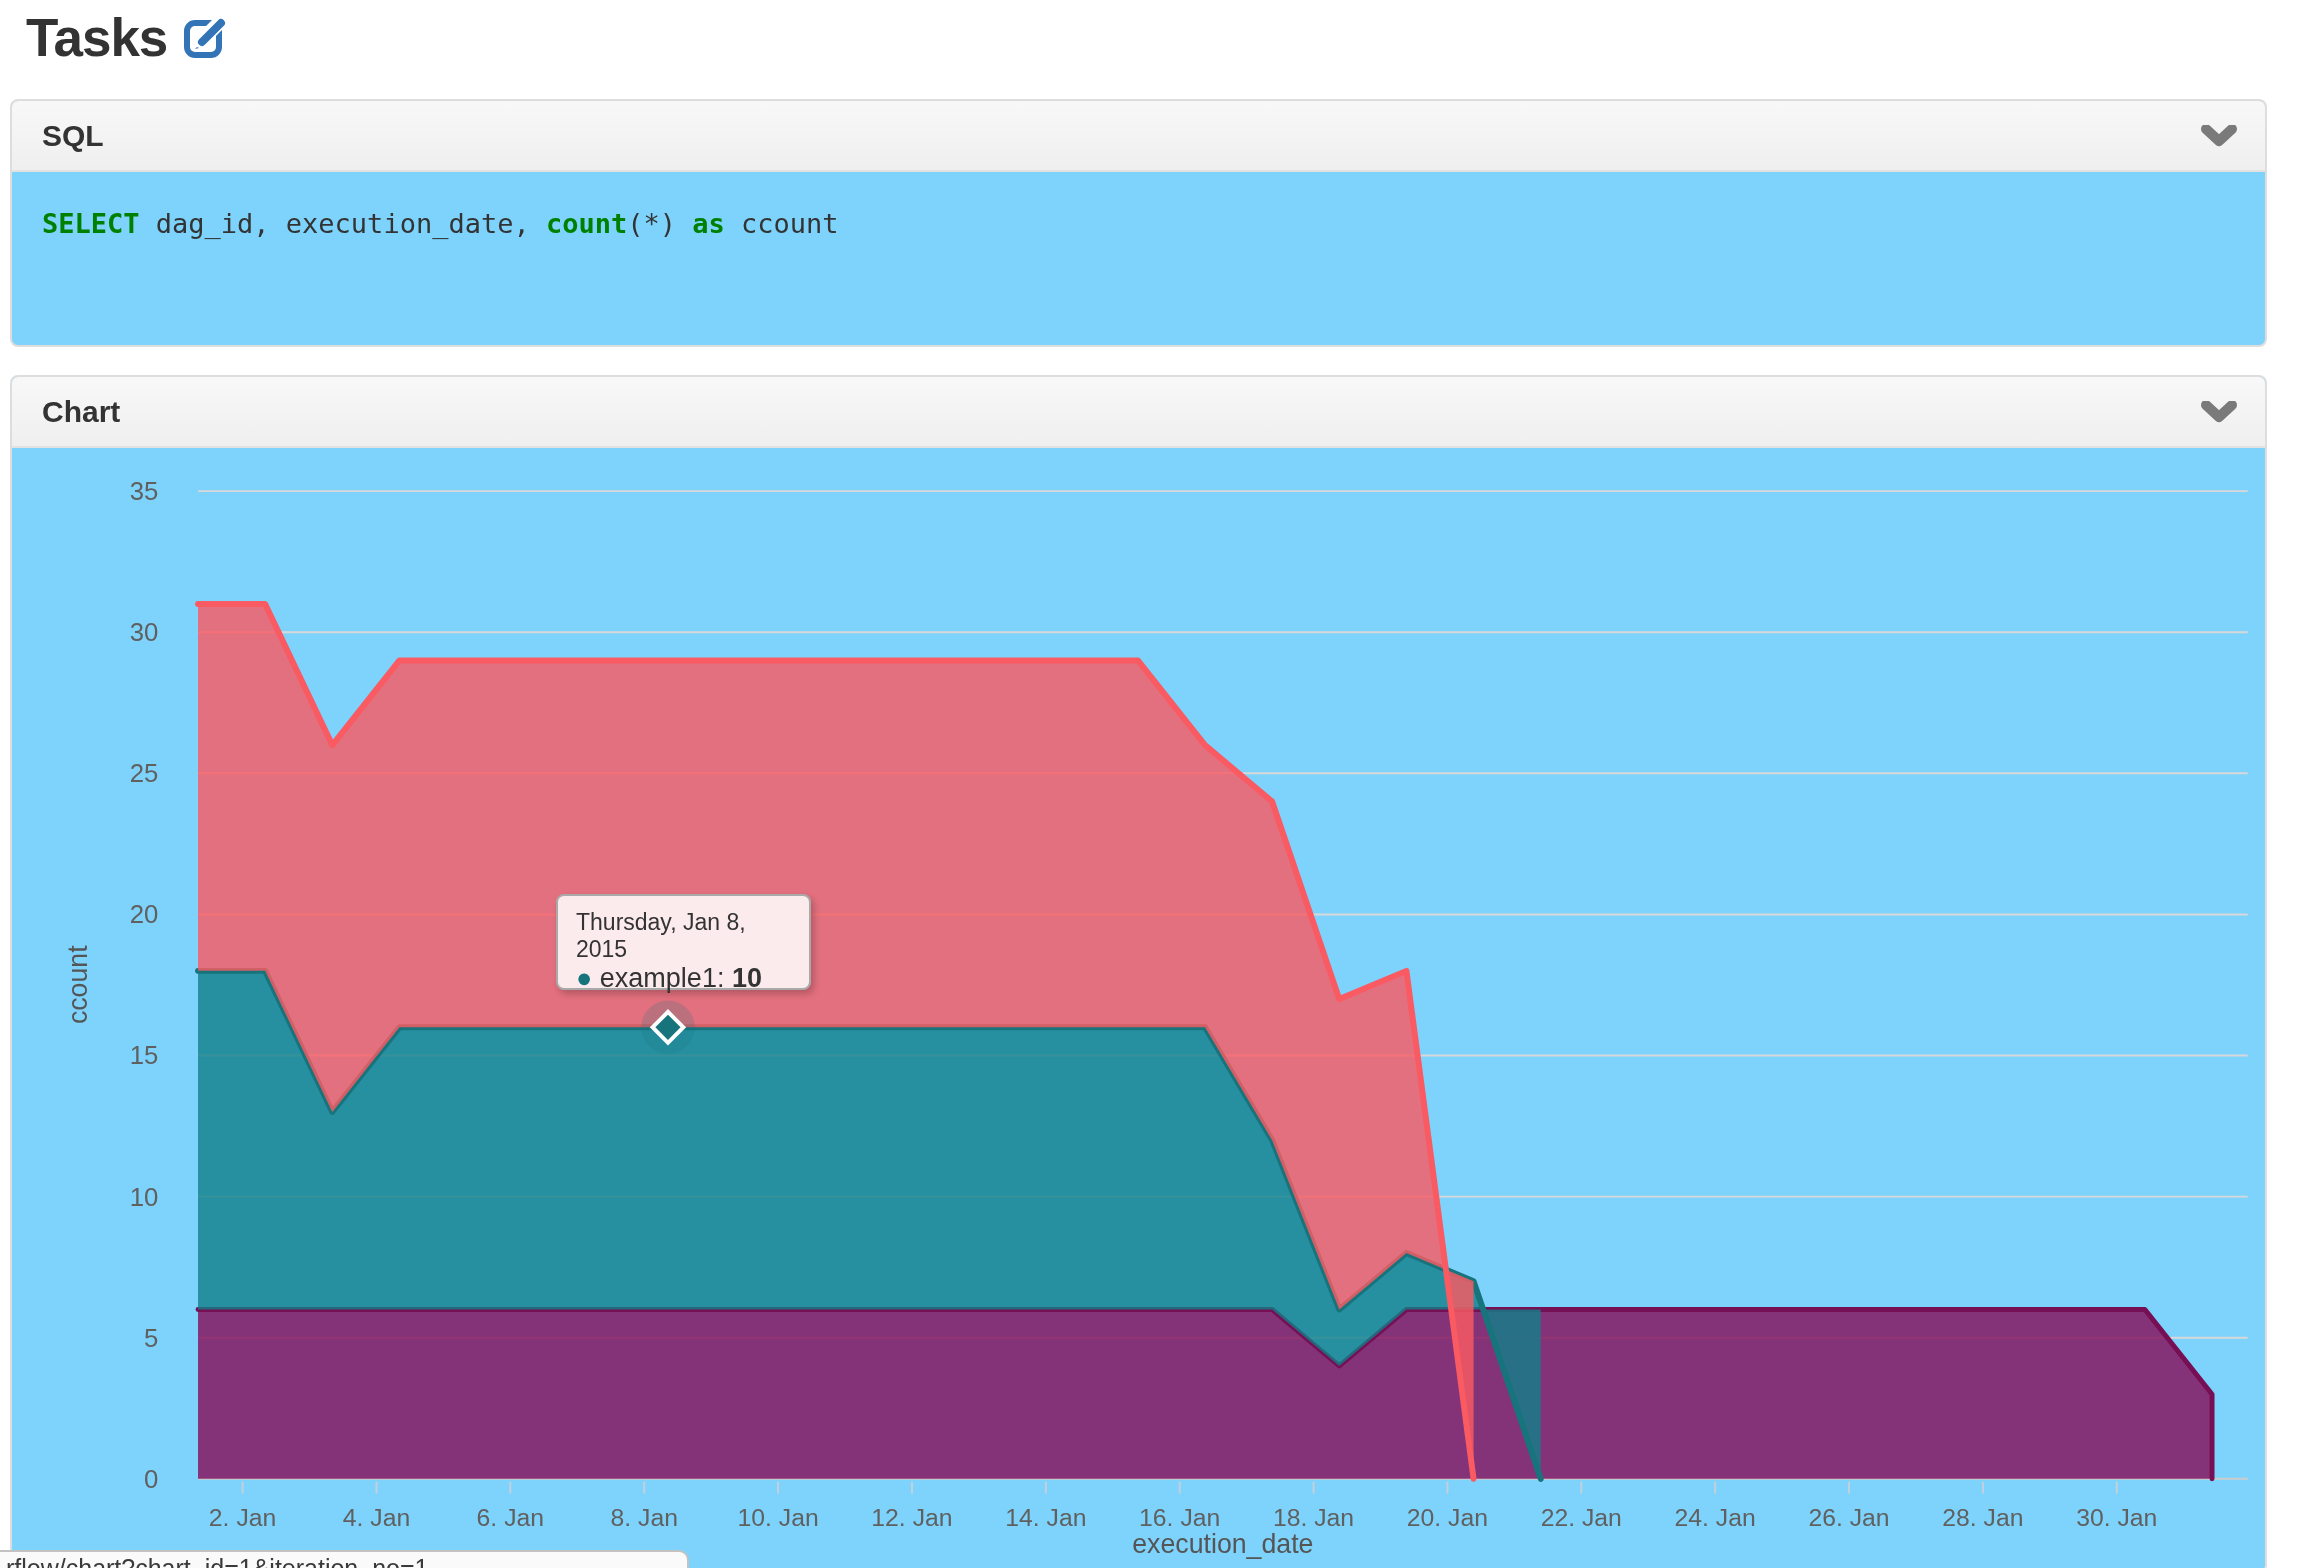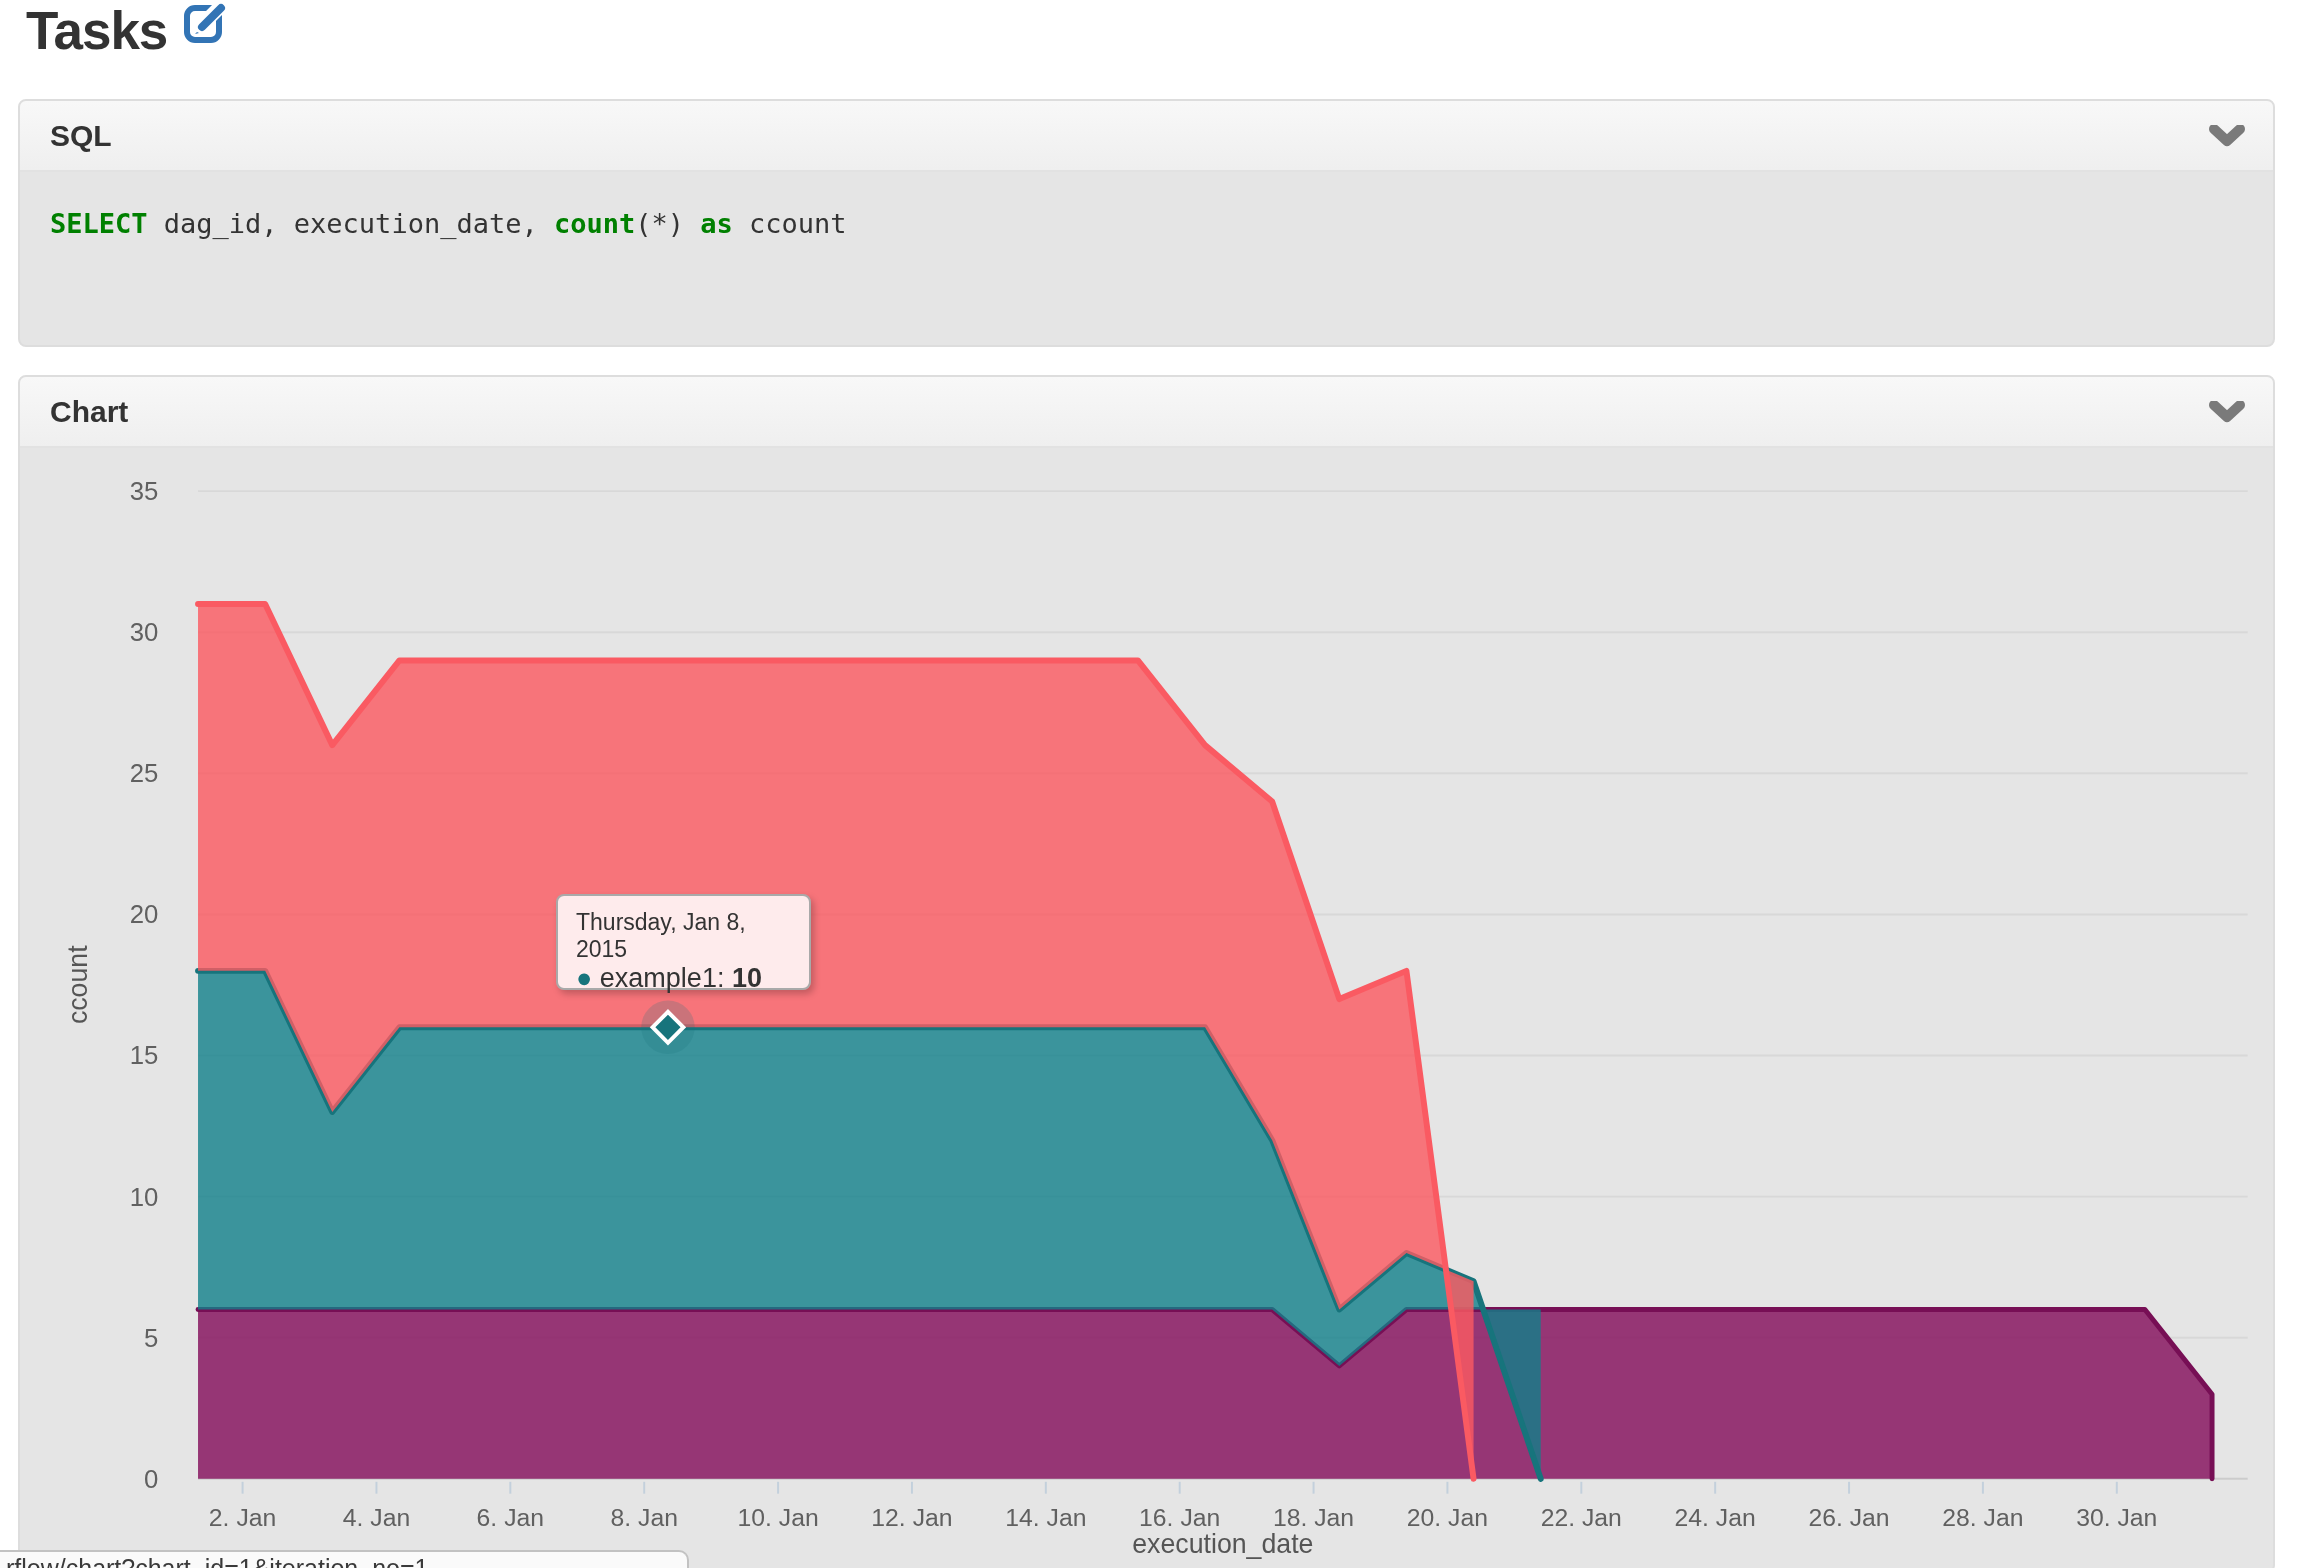--- a/index.html
+++ b/index.html
@@ -1,20 +1,20 @@
 <!DOCTYPE html>
 <html><head>
 <meta charset="utf-8">
 <style>
   html,body{margin:0;padding:0}
   body{width:2317px;height:1568px;position:relative;overflow:hidden;background:#fff;
        font-family:"Liberation Sans",sans-serif;}
-  .page-title{position:absolute;left:26px;top:0px;height:75px;display:flex;align-items:flex-start;gap:16px}
+  .page-title{position:absolute;left:26px;top:0px;height:75px;display:flex;align-items:center;gap:16px}
   .page-title span{font-size:53px;font-weight:bold;color:#333;letter-spacing:-1px}
-  .panel{position:absolute;left:18px;width:2257px;border:2px solid #ddd;border-radius:8px;background:#e5e5e5;box-sizing:border-box}
+  .panel{position:absolute;left:10px;width:2257px;border:2px solid #ddd;border-radius:8px;background:#7dd3fc;box-sizing:border-box}
   .panel-header{position:relative;height:69px;line-height:69px;padding-left:30px;
       background:linear-gradient(#f8f8f8,#efefef);border-bottom:2px solid #e2e2e2;
       border-radius:6px 6px 0 0;font-size:30px;font-weight:bold;color:#333}
   .chevron{position:absolute;right:28px;top:24px;cursor:pointer}
   #sql-panel{top:99px;height:248px}
   #chart-panel{top:375px;height:1198px}
   .sql-body{padding:35px 30px;font-family:"DejaVu Sans Mono","Liberation Mono",monospace;
       font-size:27px;line-height:34px;color:#333;white-space:pre}
   .k{color:#008000;font-weight:bold}
   #chart-svg{position:absolute;left:0;top:448px;z-index:5}

